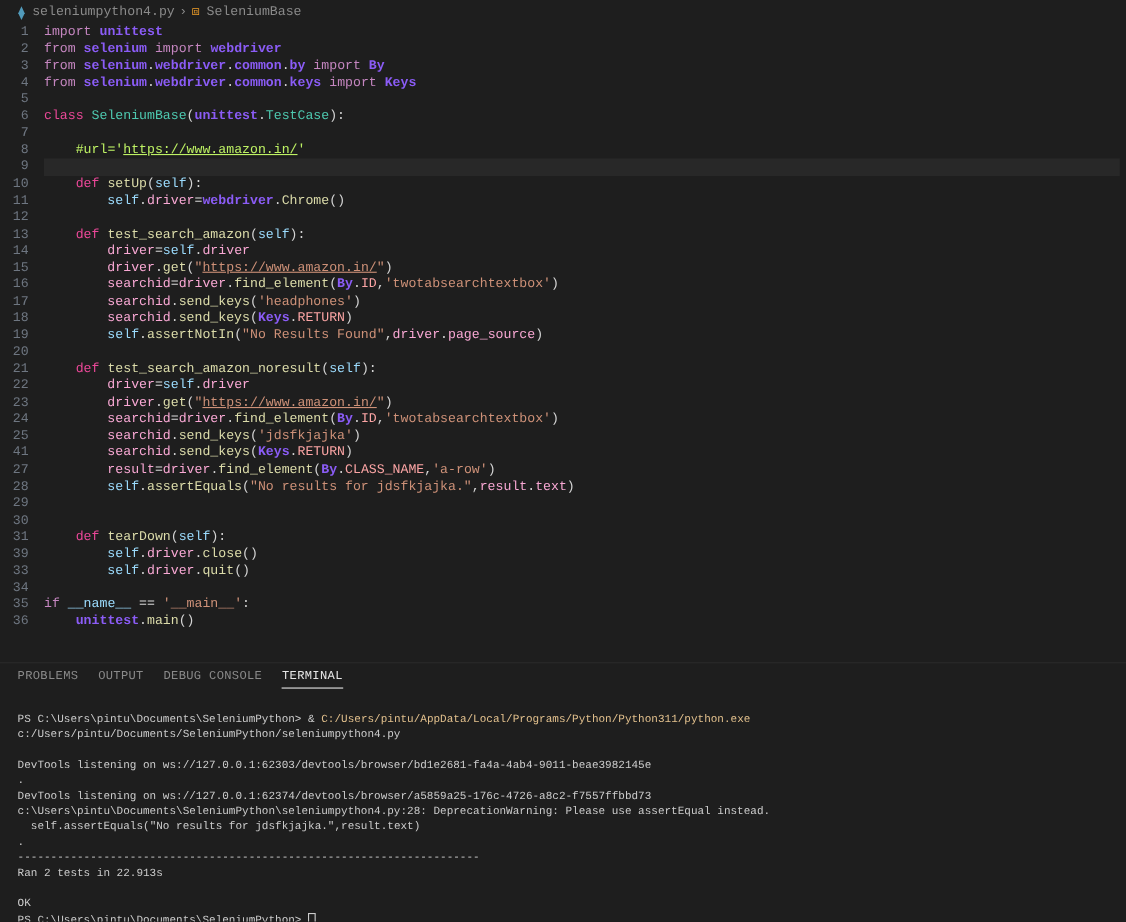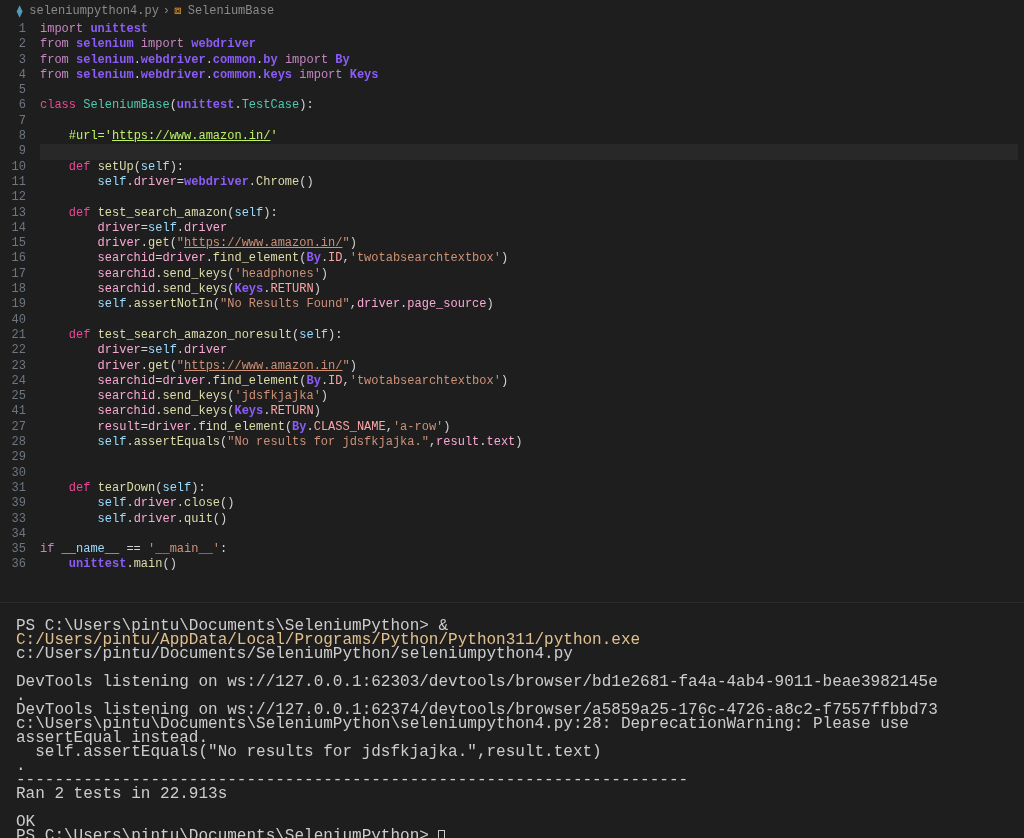--- a/index.html
+++ b/index.html
@@ -74,21 +74,21 @@
     font-size: 11px;
     color: #8a8a8a;
   }
   .panel-tabs .tab { cursor: pointer; letter-spacing: 0.3px;}
   .panel-tabs .tab.active { color: #e7e7e7; border-bottom: 1px solid #e7e7e7; padding-bottom:4px;}
   .terminal {
     padding: 2px 16px 8px 16px;
     color: #cccccc;
     white-space: pre-wrap;
     line-height: 14px;
-    font-size: 16px;
+    font-size: 10px;
     flex:1;
     overflow:hidden;
   }
   .term-path { color: #cccccc; }
   .term-amp  { color: #cccccc; }
   .term-cmd  { color: #e2c08d; }
   .term-cursor {
     display:inline-block;
     width:7px; height:12px;
     border:1px solid #cccccc;
@@ -120,21 +120,21 @@
       <div class="line">10</div>
       <div class="line">11</div>
       <div class="line">12</div>
       <div class="line">13</div>
       <div class="line">14</div>
       <div class="line">15</div>
       <div class="line">16</div>
       <div class="line">17</div>
       <div class="line">18</div>
       <div class="line">19</div>
-      <div class="line">40</div>
+      <div class="line">20</div>
       <div class="line">21</div>
       <div class="line">22</div>
       <div class="line">23</div>
       <div class="line">24</div>
       <div class="line">25</div>
       <div class="line">41</div>
       <div class="line">27</div>
       <div class="line">28</div>
       <div class="line">29</div>
       <div class="line">30</div>
@@ -142,20 +142,26 @@
       <div class="line">39</div>
       <div class="line">33</div>
       <div class="line">34</div>
       <div class="line">35</div>
       <div class="line">36</div>
     </div>
   <div class="code" id="code"><div class="line"><span class="tok-kw2">import</span> <span class="tok-mod">unittest</span></div><div class="line"><span class="tok-kw2">from</span> <span class="tok-mod">selenium</span> <span class="tok-kw2">import</span> <span class="tok-mod">webdriver</span></div><div class="line"><span class="tok-kw2">from</span> <span class="tok-mod">selenium</span><span class="tok-pun">.</span><span class="tok-mod">webdriver</span><span class="tok-pun">.</span><span class="tok-mod">common</span><span class="tok-pun">.</span><span class="tok-mod">by</span> <span class="tok-kw2">import</span> <span class="tok-mod">By</span></div><div class="line"><span class="tok-kw2">from</span> <span class="tok-mod">selenium</span><span class="tok-pun">.</span><span class="tok-mod">webdriver</span><span class="tok-pun">.</span><span class="tok-mod">common</span><span class="tok-pun">.</span><span class="tok-mod">keys</span> <span class="tok-kw2">import</span> <span class="tok-mod">Keys</span></div><div class="line">&nbsp;</div><div class="line"><span class="tok-kw">class</span> <span class="tok-cls">SeleniumBase</span><span class="tok-pun">(</span><span class="tok-mod">unittest</span><span class="tok-pun">.</span><span class="tok-cls">TestCase</span><span class="tok-pun">):</span></div><div class="line">&nbsp;</div><div class="line">    <span class="tok-cmt">#url='</span><span class="tok-cmt tok-url">https://www.amazon.in/</span><span class="tok-cmt">'</span></div><div class="line highlight">&nbsp;</div><div class="line">    <span class="tok-kw">def</span> <span class="tok-fn">setUp</span><span class="tok-pun">(</span><span class="tok-var">self</span><span class="tok-pun">):</span></div><div class="line">        <span class="tok-var">self</span><span class="tok-pun">.</span><span class="tok-prop">driver</span><span class="tok-op">=</span><span class="tok-mod">webdriver</span><span class="tok-pun">.</span><span class="tok-fn">Chrome</span><span class="tok-pun">()</span></div><div class="line">&nbsp;</div><div class="line">    <span class="tok-kw">def</span> <span class="tok-fn">test_search_amazon</span><span class="tok-pun">(</span><span class="tok-var">self</span><span class="tok-pun">):</span></div><div class="line">        <span class="tok-prop">driver</span><span class="tok-op">=</span><span class="tok-var">self</span><span class="tok-pun">.</span><span class="tok-prop">driver</span></div><div class="line">        <span class="tok-prop">driver</span><span class="tok-pun">.</span><span class="tok-fn">get</span><span class="tok-pun">(</span><span class="tok-str">"</span><span class="tok-str tok-url">https://www.amazon.in/</span><span class="tok-str">"</span><span class="tok-pun">)</span></div><div class="line">        <span class="tok-prop">searchid</span><span class="tok-op">=</span><span class="tok-prop">driver</span><span class="tok-pun">.</span><span class="tok-fn">find_element</span><span class="tok-pun">(</span><span class="tok-mod">By</span><span class="tok-pun">.</span><span class="tok-const">ID</span><span class="tok-pun">,</span><span class="tok-str">'twotabsearchtextbox'</span><span class="tok-pun">)</span></div><div class="line">        <span class="tok-prop">searchid</span><span class="tok-pun">.</span><span class="tok-fn">send_keys</span><span class="tok-pun">(</span><span class="tok-str">'headphones'</span><span class="tok-pun">)</span></div><div class="line">        <span class="tok-prop">searchid</span><span class="tok-pun">.</span><span class="tok-fn">send_keys</span><span class="tok-pun">(</span><span class="tok-mod">Keys</span><span class="tok-pun">.</span><span class="tok-const">RETURN</span><span class="tok-pun">)</span></div><div class="line">        <span class="tok-var">self</span><span class="tok-pun">.</span><span class="tok-fn">assertNotIn</span><span class="tok-pun">(</span><span class="tok-str">"No Results Found"</span><span class="tok-pun">,</span><span class="tok-prop">driver</span><span class="tok-pun">.</span><span class="tok-prop">page_source</span><span class="tok-pun">)</span></div><div class="line">&nbsp;</div><div class="line">    <span class="tok-kw">def</span> <span class="tok-fn">test_search_amazon_noresult</span><span class="tok-pun">(</span><span class="tok-var">self</span><span class="tok-pun">):</span></div><div class="line">        <span class="tok-prop">driver</span><span class="tok-op">=</span><span class="tok-var">self</span><span class="tok-pun">.</span><span class="tok-prop">driver</span></div><div class="line">        <span class="tok-prop">driver</span><span class="tok-pun">.</span><span class="tok-fn">get</span><span class="tok-pun">(</span><span class="tok-str">"</span><span class="tok-str tok-url">https://www.amazon.in/</span><span class="tok-str">"</span><span class="tok-pun">)</span></div><div class="line">        <span class="tok-prop">searchid</span><span class="tok-op">=</span><span class="tok-prop">driver</span><span class="tok-pun">.</span><span class="tok-fn">find_element</span><span class="tok-pun">(</span><span class="tok-mod">By</span><span class="tok-pun">.</span><span class="tok-const">ID</span><span class="tok-pun">,</span><span class="tok-str">'twotabsearchtextbox'</span><span class="tok-pun">)</span></div><div class="line">        <span class="tok-prop">searchid</span><span class="tok-pun">.</span><span class="tok-fn">send_keys</span><span class="tok-pun">(</span><span class="tok-str">'jdsfkjajka'</span><span class="tok-pun">)</span></div><div class="line">        <span class="tok-prop">searchid</span><span class="tok-pun">.</span><span class="tok-fn">send_keys</span><span class="tok-pun">(</span><span class="tok-mod">Keys</span><span class="tok-pun">.</span><span class="tok-const">RETURN</span><span class="tok-pun">)</span></div><div class="line">        <span class="tok-prop">result</span><span class="tok-op">=</span><span class="tok-prop">driver</span><span class="tok-pun">.</span><span class="tok-fn">find_element</span><span class="tok-pun">(</span><span class="tok-mod">By</span><span class="tok-pun">.</span><span class="tok-const">CLASS_NAME</span><span class="tok-pun">,</span><span class="tok-str">'a-row'</span><span class="tok-pun">)</span></div><div class="line">        <span class="tok-var">self</span><span class="tok-pun">.</span><span class="tok-fn">assertEquals</span><span class="tok-pun">(</span><span class="tok-str">"No results for jdsfkjajka."</span><span class="tok-pun">,</span><span class="tok-prop">result</span><span class="tok-pun">.</span><span class="tok-prop">text</span><span class="tok-pun">)</span></div><div class="line">&nbsp;</div><div class="line">&nbsp;</div><div class="line">    <span class="tok-kw">def</span> <span class="tok-fn">tearDown</span><span class="tok-pun">(</span><span class="tok-var">self</span><span class="tok-pun">):</span></div><div class="line">        <span class="tok-var">self</span><span class="tok-pun">.</span><span class="tok-prop">driver</span><span class="tok-pun">.</span><span class="tok-fn">close</span><span class="tok-pun">()</span></div><div class="line">        <span class="tok-var">self</span><span class="tok-pun">.</span><span class="tok-prop">driver</span><span class="tok-pun">.</span><span class="tok-fn">quit</span><span class="tok-pun">()</span></div><div class="line">&nbsp;</div><div class="line"><span class="tok-kw2">if</span> <span class="tok-var">__name__</span> <span class="tok-op">==</span> <span class="tok-str">'__main__'</span><span class="tok-pun">:</span></div><div class="line">    <span class="tok-mod">unittest</span><span class="tok-pun">.</span><span class="tok-fn">main</span><span class="tok-pun">()</span></div></div>
 </div>
 
 <div class="panel">
+  <div class="panel-tabs" id="panel-tabs">
+      <span class="tab">PROBLEMS</span>
+      <span class="tab">OUTPUT</span>
+      <span class="tab">DEBUG CONSOLE</span>
+      <span class="tab active">TERMINAL</span>
+    </div>
   <div class="terminal">
 <span class="term-path">PS C:\Users\pintu\Documents\SeleniumPython&gt; </span><span class="term-amp">&amp; </span><span class="term-cmd">C:/Users/pintu/AppData/Local/Programs/Python/Python311/python.exe</span><span> c:/Users/pintu/Documents/SeleniumPython/seleniumpython4.py</span>
 <span></span>
 <span>DevTools listening on ws://127.0.0.1:62303/devtools/browser/bd1e2681-fa4a-4ab4-9011-beae3982145e</span>
 <span>.</span>
 <span>DevTools listening on ws://127.0.0.1:62374/devtools/browser/a5859a25-176c-4726-a8c2-f7557ffbbd73</span>
 <span>c:\Users\pintu\Documents\SeleniumPython\seleniumpython4.py:28: DeprecationWarning: Please use assertEqual instead.</span>
 <span>  self.assertEquals("No results for jdsfkjajka.",result.text)</span>
 <span>.</span>
 <span>----------------------------------------------------------------------</span>

